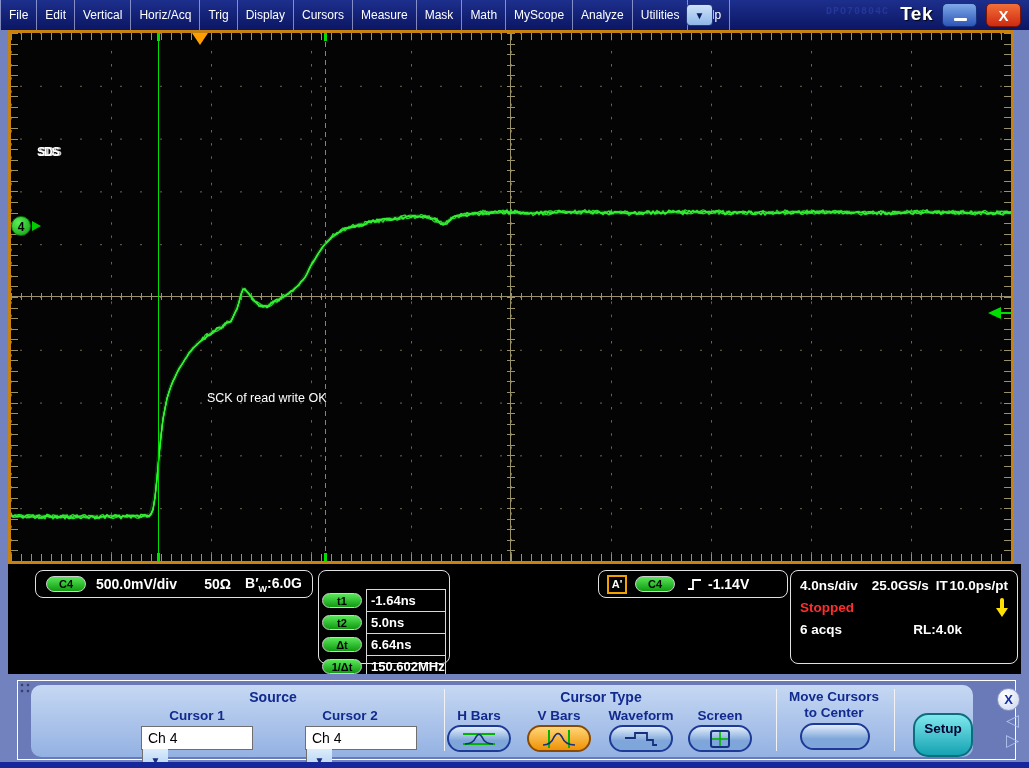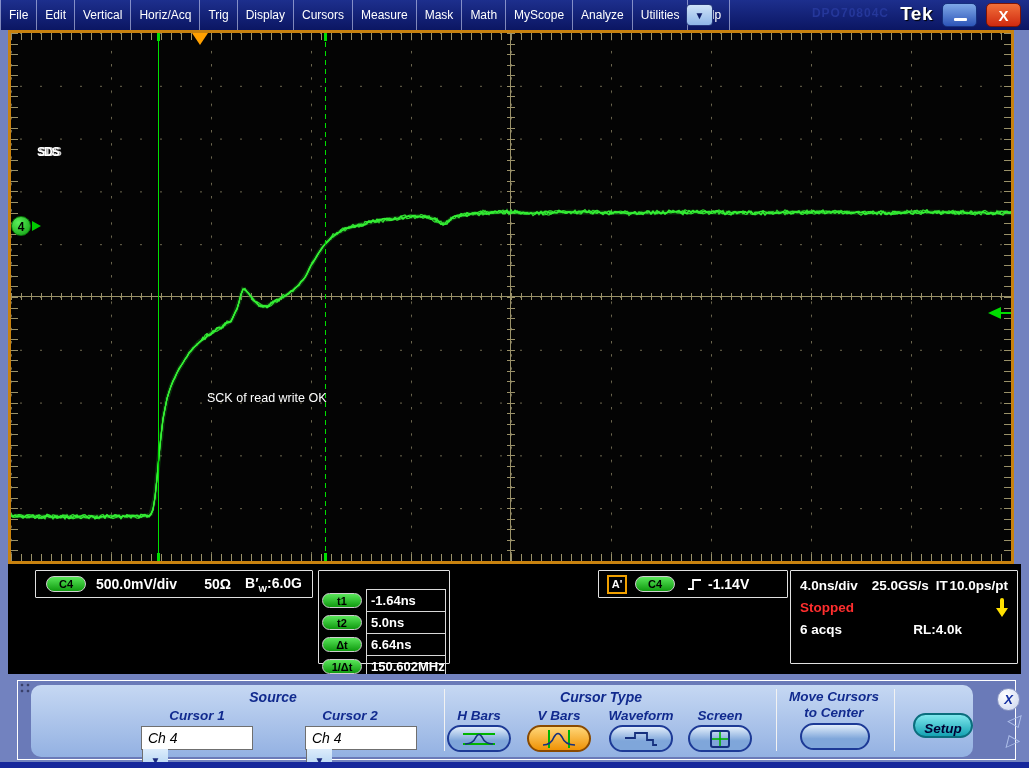--- a/index.html
+++ b/index.html
@@ -9,21 +9,21 @@
   
   #titlebar{position:absolute;left:0;top:0;width:1029px;height:30px;
     background:linear-gradient(#1d2f8d,#0b1663);display:flex;align-items:stretch;}
   #menu-bar{display:flex;align-items:center;}
   .menu-item{color:#fff;font-size:12px;line-height:30px;padding:0 8px;
     border-right:1px solid rgba(220,225,255,.55);white-space:nowrap;cursor:default;}
   .menu-item:first-child{border-left:1px solid rgba(220,225,255,.55);}
   #menu-overflow{position:absolute;left:686px;top:4px;width:27px;height:22px;border-radius:4px;
     background:linear-gradient(#cfe3f8,#8fb6e8);border:1px solid #24357c;color:#0c1a66;
     font-size:10px;text-align:center;line-height:22px;}
-  #model-label{position:absolute;right:140px;top:6px;color:#25379a;font-size:12px;font-weight:bold;letter-spacing:1px;}
+  #model-label{position:absolute;right:140px;top:6px;color:#25379a;font-size:10px;font-weight:bold;letter-spacing:1px;font-family:Liberation Mono, monospace;}
   #tek-logo{position:absolute;right:96px;top:3px;color:#fff;font-size:19px;font-weight:bold;
     text-shadow:1px 1px 1px #000;letter-spacing:.5px;}
   .winbtn{position:absolute;top:3px;width:35px;height:24px;border-radius:5px;color:#fff;
     font-weight:bold;text-align:center;}
   #btn-min{right:52px;background:linear-gradient(#7fa9e8,#2d55b8);border:1px solid #16307e;}
   #btn-min .bar{position:absolute;left:11px;bottom:5px;width:13px;height:3px;background:#fff;border-radius:1px;}
   #btn-close{right:8px;background:linear-gradient(#f2703a,#cf2a10);border:1px solid #7e1404;
     font-size:15px;line-height:23px;}
 
   
@@ -63,21 +63,21 @@
   #trig-arrow-stem{position:absolute;right:0;top:279px;width:14px;height:2px;background:#00dd00;}
   .cmark{position:absolute;width:3px;height:8px;background:#00e000;}
   #ch4-badge{position:absolute;left:3px;top:186px;width:20px;height:20px;border-radius:50%;
     background:radial-gradient(circle at 35% 30%,#5aef5a,#0f9c0f);border:1px solid #0a7a0a;
     color:#000;font-size:12px;font-weight:bold;text-align:center;line-height:20px;z-index:5;}
   #ch4-arrow{position:absolute;left:24px;top:191px;width:0;height:0;z-index:5;
     border-top:5px solid transparent;border-bottom:5px solid transparent;border-left:9px solid #00cc00;}
 
   
   #status{position:absolute;left:8px;top:564px;width:1013px;height:110px;background:#000;color:#fff;}
-  .robox{position:absolute;border:1.5px solid #e0e0e0;border-radius:1px;background:#000;}
+  .robox{position:absolute;border:1.5px solid #e0e0e0;border-radius:8px;background:#000;}
   .pill{display:inline-block;border-radius:9px;border:1px solid #cfcfcf;
     background:linear-gradient(#59e659,#0f9a0f);color:#000;font-weight:bold;
     font-size:11px;text-align:center;}
   #box-ch{left:27px;top:6px;width:278px;height:28px;display:flex;align-items:center;font-weight:bold;font-size:14px;}
   #box-ch .pill{width:40px;height:16px;line-height:15px;margin:0 10px 0 10px;}
   #box-ch .imp{margin-left:auto;}
   #box-ch .bw{margin:0 10px 0 14px;white-space:nowrap;}
   .bw sub{font-size:9px;}
   #box-cur{left:310px;top:6px;width:132px;height:94px;padding:18px 3px;}
   .trow{display:flex;align-items:center;height:22px;}
@@ -95,38 +95,38 @@
   .acq-row{display:flex;align-items:center;height:22px;white-space:nowrap;}
   .red{color:#ff2e2e;}
   .orange-t{color:#ff9d00;}
   #thermo{margin-left:auto;position:relative;width:12px;height:19px;}
   #thermo .shaft{position:absolute;left:4px;top:0;width:4px;height:11px;background:#ffe000;border-radius:2px 2px 0 0;}
   #thermo .head{position:absolute;left:0;top:10px;width:0;height:0;
     border-left:6px solid transparent;border-right:6px solid transparent;border-top:9px solid #ffe000;}
   .sp{display:inline-block;}
 
   
-  #panel{position:absolute;left:0;top:674px;width:1029px;height:94px;background:#7282bf;font-style:italic;}
+  #panel{position:absolute;left:0;top:674px;width:1029px;height:94px;background:#7282bf;}
   #panel-frame{position:absolute;left:17px;top:6px;width:999px;height:80px;border:1px solid #fff;background:#6a7ab8;}
   #grip{position:absolute;left:2px;top:2px;width:10px;height:10px;
     background-image:radial-gradient(circle at 2px 2px,#39406b 1.5px,transparent 1.6px);
     background-size:6px 6px;}
   #panel-body{position:absolute;left:13px;top:4px;width:942px;height:72px;border-radius:10px;
     background:linear-gradient(#c6d8f3,#93b1e2);}
   .vline{position:absolute;top:4px;bottom:6px;width:1px;background:#f2f2f2;}
   .hdr{position:absolute;color:#112a8e;font-weight:bold;font-size:14px;transform:translateX(-50%);white-space:nowrap;}
   .lbl{position:absolute;color:#112a8e;font-weight:bold;font-size:13.5px;transform:translateX(-50%);white-space:nowrap;}
   .dropdown{position:absolute;width:112px;height:24px;display:flex;border:1px solid #6f6f6f;background:#fff;flex-direction:column;}
   .dd-value{flex:1;font-size:14px;color:#000;line-height:22px;padding-left:6px;}
   .dd-btn{width:26px;border-left:1px solid #6f6f6f;background:linear-gradient(#dcecfb,#a8cdf0);
     color:#1a2a7e;font-size:10px;text-align:center;line-height:23px;}
   .pillbtn{position:absolute;width:64px;height:27px;border-radius:14px;border:2px solid #1d3a96;
     background:linear-gradient(#e2eefb,#7fa6da 60%,#7fa6da);display:flex;align-items:center;justify-content:center;}
   .pillbtn.selected{background:linear-gradient(#ffd678,#ef9205);border-color:#8a4a00;}
-  #setup-btn{position:absolute;left:882px;top:28px;width:60px;height:25px;border-radius:15px;
+  #setup-btn{position:absolute;left:882px;top:28px;width:60px;height:44px;border-radius:15px;
     border:2px solid #0b6d7d;background:linear-gradient(#7fe8ee,#14a2b2);color:#003;
     font-size:13.5px;font-weight:bold;text-align:center;line-height:27px;}
   #panel-x{position:absolute;left:979px;top:7px;width:23px;height:23px;border-radius:50%;
     background:radial-gradient(circle at 35% 30%,#fff,#c9d4ef);border:1px solid #8b97c4;
     color:#1430a2;font-weight:bold;font-size:13px;text-align:center;line-height:22px;}
   .navtri{position:absolute;left:988px;color:#aebfe9;font-size:17px;line-height:16px;}
   #bottom-strip{position:absolute;left:0;top:762px;width:1029px;height:6px;background:#16279b;}
 </style>
 </head>
 <body>

